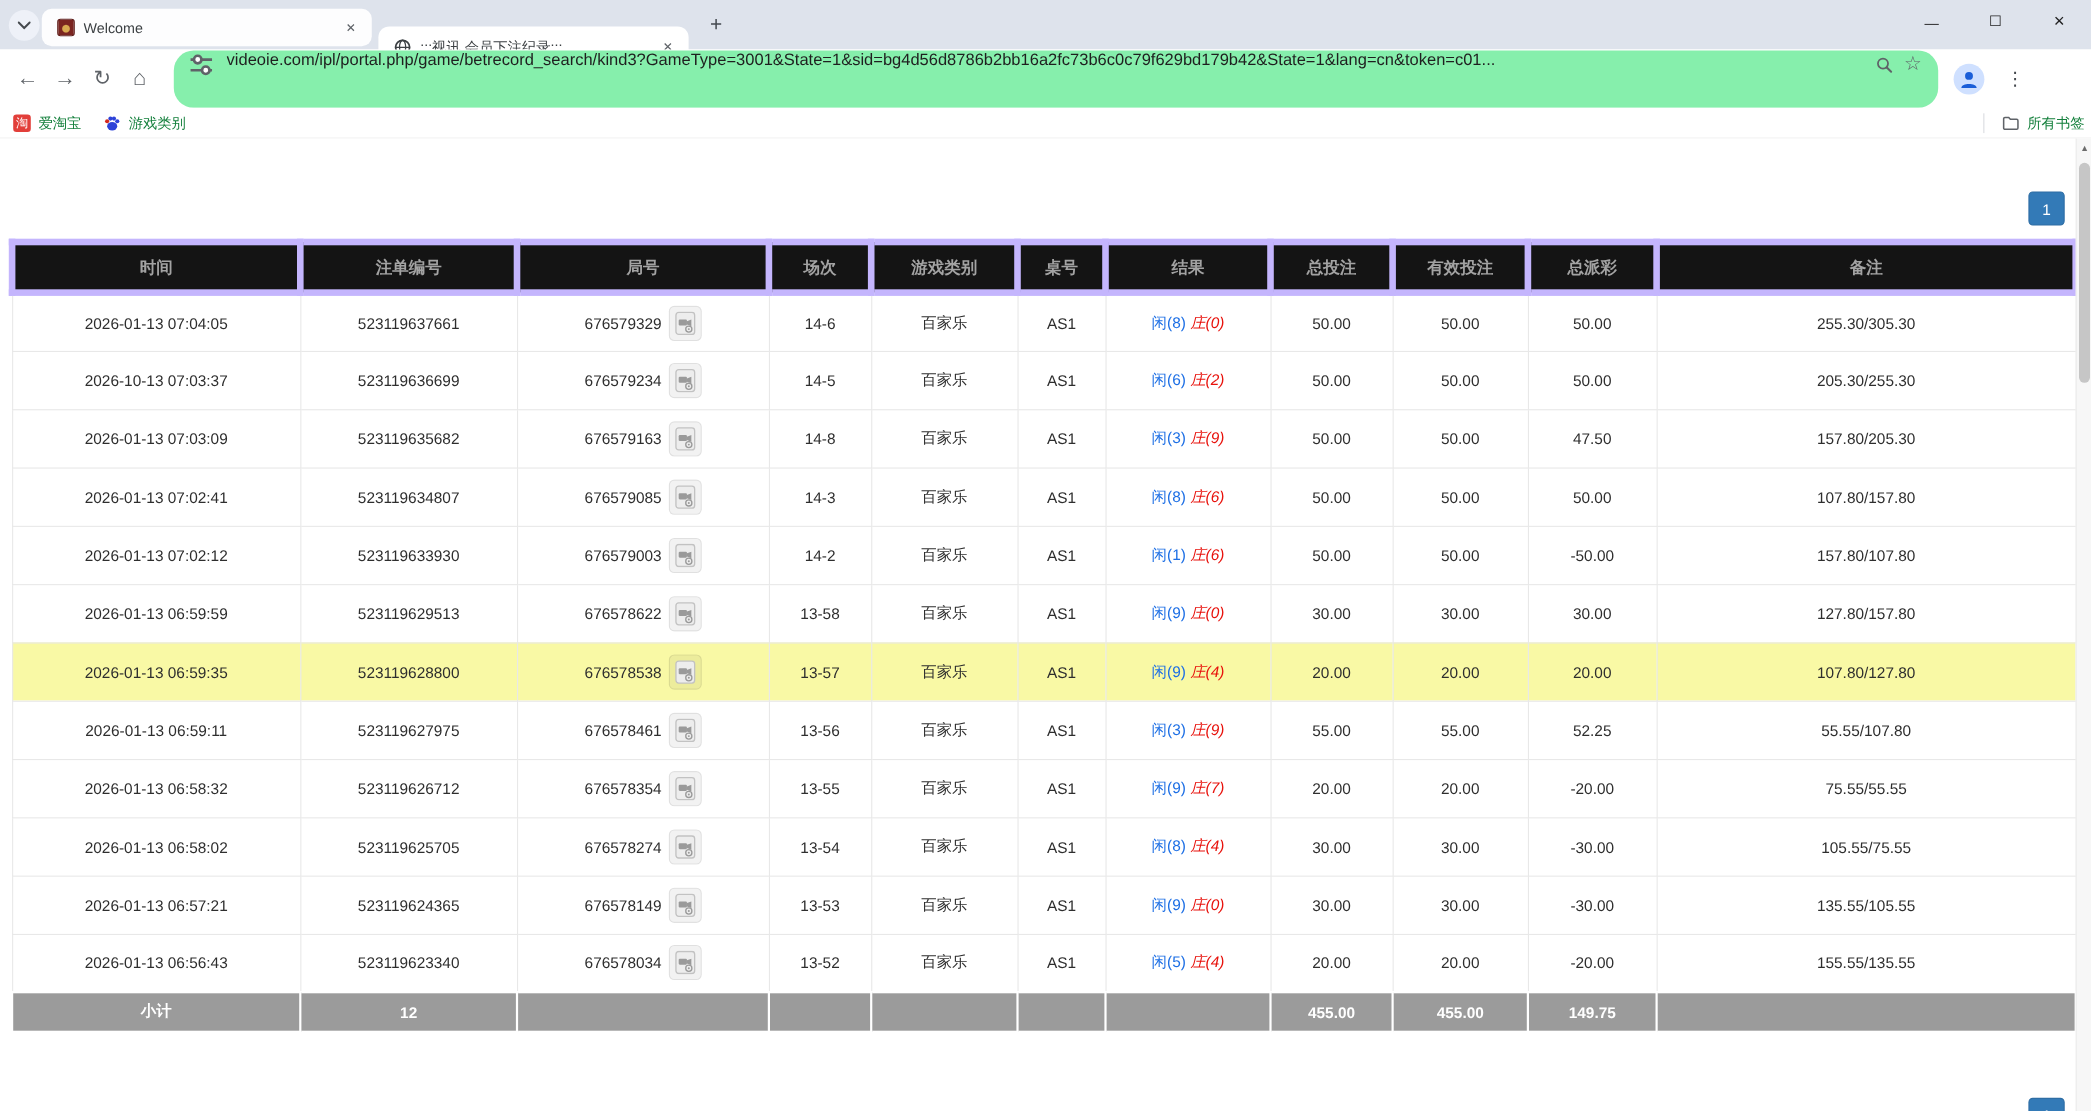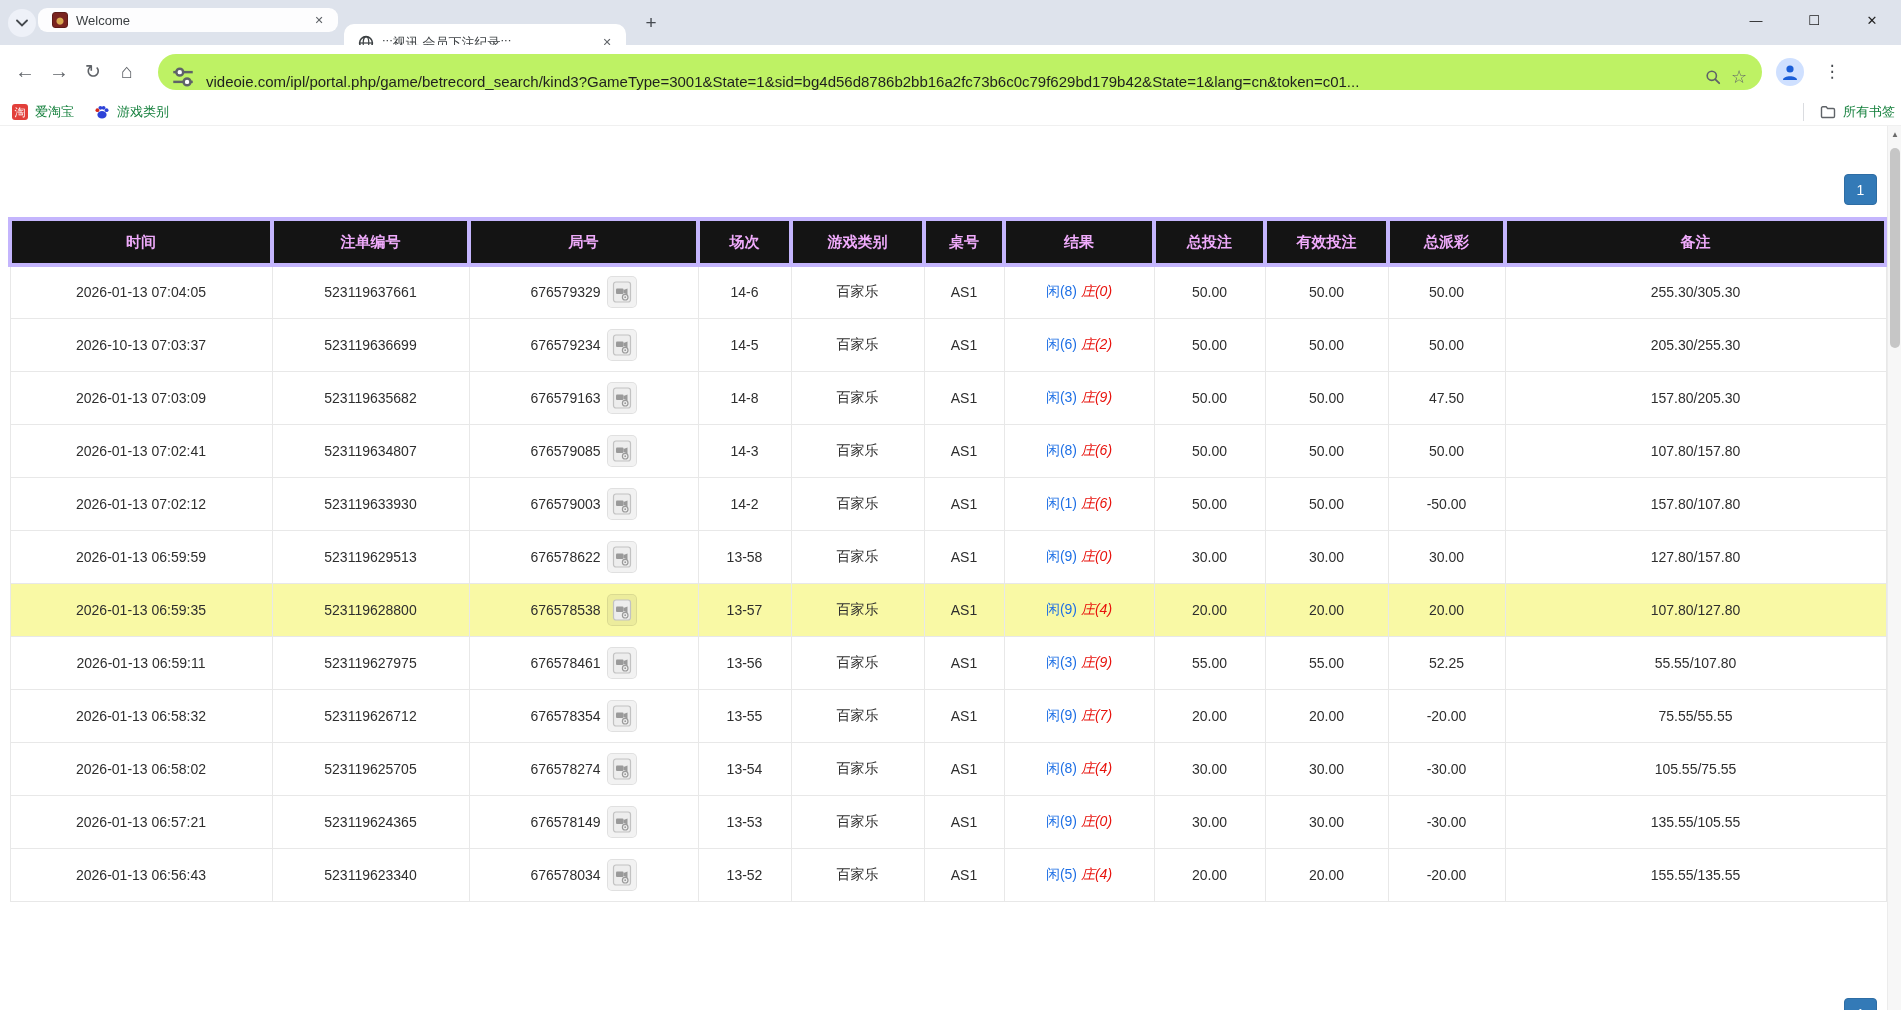--- a/index.html
+++ b/index.html
@@ -9,43 +9,43 @@
     background:#fff; position:relative;
     --accent-blue:#337ab7; --link-blue:#1d6fe5; --player-blue:#1d6fe5;
     --banker-red:#e8120c; --negative-red:#ff0000; --highlight-yellow:#f9f9a5;
     --header-bg:#141414; --footer-bg:#9b9b9b;
   }
   
   .tabbar { position:absolute; left:0; top:0; width:1901px; height:45px; background:#dee3ec; }
   .tab-search-btn { position:absolute; left:8px; top:9px; width:28px; height:28px; border-radius:14px;
     background:#eef1f8; display:flex; align-items:center; justify-content:center; cursor:pointer; }
   .tab { position:absolute; display:flex; align-items:center; padding:0 10px; }
-  .tab-inactive { left:38px; top:8px; width:300px; height:24px; background:#fdfdfe; border-radius:9px; }
+  .tab-inactive { left:38px; top:8px; width:300px; height:34px; background:#fdfdfe; border-radius:9px; }
   .tab-active { left:344px; top:8px; width:282px; height:37px; background:#ffffff; border-radius:10px 10px 0 0;margin-top:16px; }
   .tab .favicon { width:16px; height:16px; margin:0 8px 0 4px; flex:0 0 auto; }
   .tab-title { font-size:13px; color:#3c4043; white-space:nowrap; overflow:hidden; flex:1 1 auto; }
   .tab-close { width:18px; height:18px; border-radius:9px; display:flex; align-items:center; justify-content:center;
     font-size:11px; color:#5f6368; cursor:pointer; flex:0 0 auto; }
   .welcome-favicon { border-radius:3px; background:radial-gradient(circle at 50% 58%, #d8a850 0 3px, #7a2420 4px); border:1px solid #5d1b18; }
   .newtab-btn { position:absolute; left:638px; top:10px; width:26px; height:26px; border-radius:13px;
     display:flex; align-items:center; justify-content:center; font-size:19px; color:#454a50; cursor:pointer; }
   .win-controls { position:absolute; right:0; top:0; height:40px; display:flex; }
   .win-btn { width:58px; height:40px; display:flex; align-items:center; justify-content:center;
     color:#222; font-size:13px; cursor:pointer; }
   
   .toolbar { position:absolute; left:0; top:45px; width:1901px; height:53px; background:#fff;
     display:flex; align-items:center; }
   .nav-btn { width:34px; height:34px; border-radius:17px; display:flex; align-items:center; justify-content:center;
     color:#5f6368; cursor:pointer; flex:0 0 auto; }
   .nav-btn.back { margin-left:8px; font-size:20px; }
   .nav-btn.fwd { font-size:20px; }
   .nav-btn.reload { font-size:19px; }
   .nav-btn.home { font-size:20px; }
-  .omnibox { margin-left:14px; width:1604px; height:36px; background:#bef264; border-radius:18px;
-    display:flex; align-items:flex-end; padding:0 10px 0 12px; flex:0 0 auto; }
+  .omnibox { margin-left:14px; width:1604px; height:52px; background:#86efac; border-radius:18px;
+    display:flex; align-items:flex-start; padding:0 10px 0 12px; flex:0 0 auto; }
   .omni-url { flex:1 1 auto; font-size:15px; color:#1f1f1f; white-space:nowrap; overflow:hidden; margin-left:10px; }
   .omni-icon { width:26px; height:26px; display:flex; align-items:center; justify-content:center;
     color:#5f6368; cursor:pointer; flex:0 0 auto; }
   .star-icon { font-size:18px; }
   .avatar { margin-left:14px; width:28px; height:28px; border-radius:50%; background:#cfe0ff;
     display:flex; align-items:center; justify-content:center; cursor:pointer; overflow:hidden; flex:0 0 auto; }
   .kebab { margin-left:14px; width:28px; height:28px; display:flex; align-items:center; justify-content:center;
     font-size:17px; color:#45494e; cursor:pointer; flex:0 0 auto; }
   
   .bookmarks { position:absolute; left:0; top:98px; width:1901px; height:28px; background:#fff;
@@ -59,22 +59,22 @@
   .bm-divider { width:1px; height:18px; background:#dadce0; margin-right:10px; }
   .all-bookmarks { display:flex; align-items:center; gap:7px; padding:0 6px; height:24px; cursor:pointer; margin-right:0; }
   
   .content { position:absolute; left:0; top:126px; width:1901px; height:884px; background:#fff; }
   .page-btn { position:absolute; width:33px; height:31px; background:var(--accent-blue); color:#fff;
     border:1px solid #2e6da4; border-radius:4px; font-size:14px; display:flex; align-items:center;
     justify-content:center; cursor:pointer; }
   .page-btn.top { left:1844px; top:48px; }
   .page-btn.bottom { left:1844px; top:872px; }
   table.bet-table { position:absolute; left:8px; top:91px; width:1876px; border-collapse:collapse; table-layout:fixed; }
-  .bet-table thead th { background:var(--header-bg); color:#f0abfc; font-size:15px; font-weight:bold;
-    height:46px; text-align:center; border:4px solid #c4b5fd; }
+  .bet-table thead th { background:var(--header-bg); color:#a3a3a3; font-size:15px; font-weight:bold;
+    height:46px; text-align:center; border:6px solid #c4b5fd; }
   .bet-table tbody td { height:53px; font-size:14px; color:#2e2e2e; text-align:center;
     border:1px solid #e8e8e8; background:#fff; vertical-align:middle; }
   .bet-table tbody tr.hl td { background:var(--highlight-yellow); }
   .bet-table tfoot td { background:var(--footer-bg); color:#fff; font-weight:bold; font-size:14px;
     height:36px; text-align:center; border:2px solid #fff; }
   .blue { color:var(--link-blue); }
   .neg { color:var(--negative-red); }
   .res-player { color:var(--player-blue); }
   .res-banker { color:var(--banker-red);font-style:italic; }
   .round-cell-inner { display:flex; align-items:center; justify-content:center; gap:6px; }
@@ -519,20 +519,33 @@
           <td>百家乐</td>
           <td>AS1</td>
           <td><span class="res-player">闲(5)</span> <span class="res-banker">庄(4)</span></td>
           <td class="blue">20.00</td>
           <td>20.00</td>
           <td class="neg">-20.00</td>
           <td>155.55/135.55</td>
         </tr>
       </tbody>
     <tfoot id="bet-tfoot">
+        <tr>
+          <td>小计</td>
+          <td>12</td>
+          <td></td>
+          <td></td>
+          <td></td>
+          <td></td>
+          <td></td>
+          <td>455.00</td>
+          <td>455.00</td>
+          <td>149.75</td>
+          <td></td>
+        </tr>
       </tfoot>
   </table>
 
   <div class="page-btn bottom">1</div>
 </div>
 
 <div class="scrollbar">
   <div class="sb-arrow">▲</div>
   <div class="sb-thumb"></div>
 </div>

